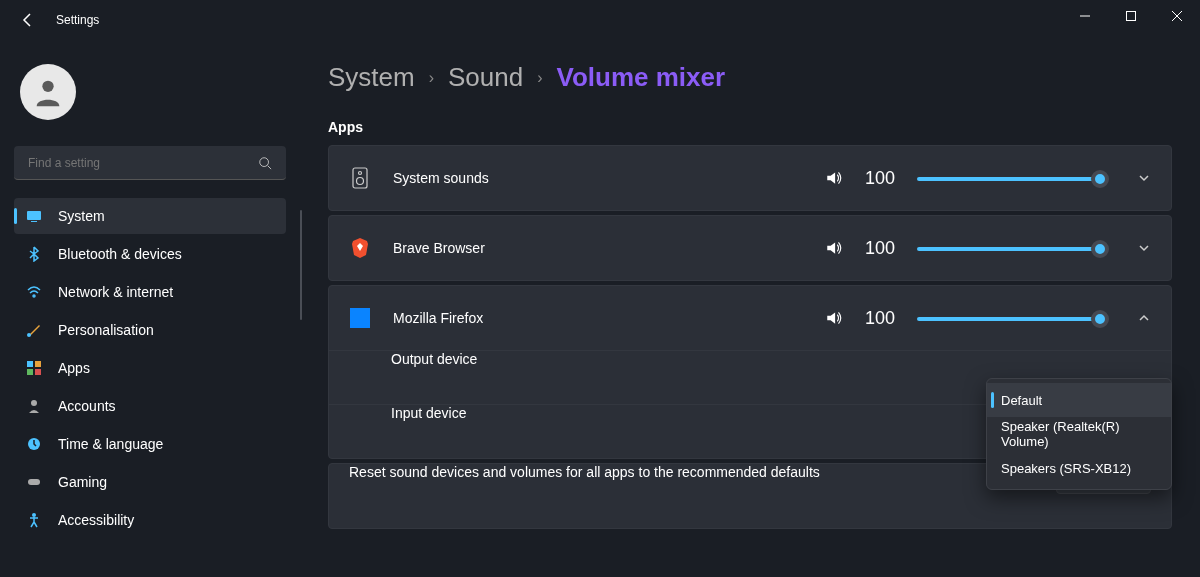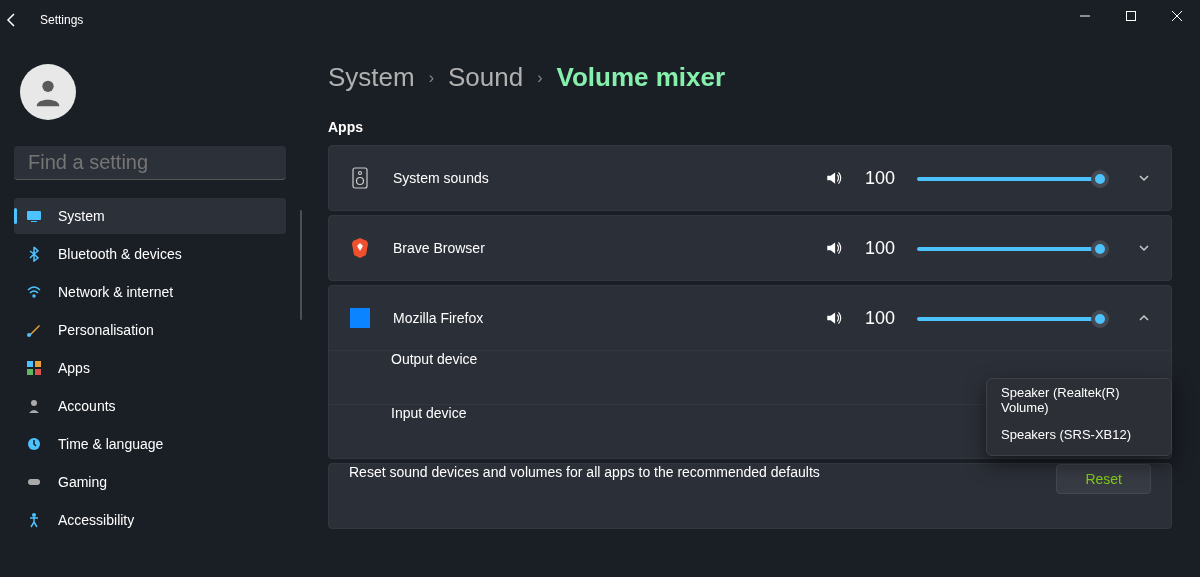--- a/index.html
+++ b/index.html
@@ -1,36 +1,36 @@
 <!DOCTYPE html>
 <html><head>
 <meta charset="utf-8">
 <style>
 * { margin: 0; padding: 0; box-sizing: border-box; font-family: "Segoe UI", sans-serif; }
 body { background: #1a1e25; color: #fff; width: 1200px; height: 577px; overflow: hidden; position: relative; }
-.titlebar { height: 40px; display: flex; align-items: center; padding-left: 4px; }
+.titlebar { height: 40px; display: flex; align-items: center; padding-left: 20px; }
 .back-icon { width: 16px; height: 16px; margin-right: 20px; color: #fff; cursor: pointer; }
 .title { font-size: 12px; }
 .win-controls { position: absolute; top: 0; right: 0; display: flex; }
 .win-btn { width: 46px; height: 32px; display: flex; align-items: center; justify-content: center; cursor: pointer; }
 .container { display: flex; height: calc(100% - 40px); }
 .sidebar { width: 300px; padding: 0 14px; flex-shrink: 0; }
 .avatar { width: 56px; height: 56px; border-radius: 50%; background: #e8e8e8; margin: 24px 0 0 6px; display: flex; align-items: center; justify-content: center; }
 .search { margin: 26px 0 18px 0; background: #2c3038; border-radius: 4px; height: 34px; display: flex; align-items: center; padding: 0 14px; border-bottom: 1px solid #555; }
-.search input { background: transparent; border: none; color: #3b82f6; flex: 1; outline: none; font-size: 20px; }
+.search input { background: transparent; border: none; color: #3b82f6; flex: 1; outline: none; font-size: 12px; }
 .nav { display: flex; flex-direction: column; gap: 2px; }
 .nav-item { height: 36px; display: flex; align-items: center; padding: 0 12px; border-radius: 4px; cursor: pointer; gap: 16px; font-size: 14px; position: relative; }
 .nav-item.active { background: #2c3038; }
 .nav-item.active::before { content: ""; position: absolute; left: 0; top: 10px; bottom: 10px; width: 3px; background: #4cc2ff; border-radius: 2px; }
 .nav-icon { width: 16px; height: 16px; flex-shrink: 0; }
 .main { flex: 1; padding: 22px 28px 0 28px; overflow: hidden; }
 .breadcrumb { display: flex; align-items: center; gap: 14px; font-size: 26px; margin-bottom: 26px; }
 .breadcrumb .crumb { color: #b0b0b0; cursor: pointer; }
 .breadcrumb .sep { color: #888; font-size: 16px; }
-.breadcrumb .current { font-weight: 600; color: #86efac; }
+.breadcrumb .current { font-weight: 600; color: #8b5cf6; }
 .section-title { font-size: 14px; font-weight: 600; margin-bottom: 10px; }
 .card-group { display: flex; flex-direction: column; gap: 4px; }
 .card { background: #2b2f37; border-radius: 4px; border: 1px solid #33373f; }
 .app-row { height: 64px; display: flex; align-items: center; padding: 0 20px; gap: 22px; }
 .app-icon { width: 22px; height: 22px; flex-shrink: 0; display: flex; align-items: center; justify-content: center; }
 .app-name { flex: 1; font-size: 14px; }
 .vol-icon { width: 18px; height: 18px; color: #fff; }
 .vol-val { font-size: 18px; min-width: 26px; text-align: right; }
 .slider { width: 190px; height: 20px; position: relative; cursor: pointer; }
 .slider .track { position: absolute; top: 9px; left: 0; right: 0; height: 4px; background: #4cc2ff; border-radius: 2px; }
@@ -247,15 +247,16 @@
           <button class="reset-btn">Reset</button>
         </div>
       </div>
     </div>
   </div>
 </div>
 
 <div class="scroll-divider"></div>
 
 <div class="dropdown">
+  <div class="dd-item highlight selected">Default</div>
   <div class="dd-item">Speaker (Realtek(R) Volume)</div>
   <div class="dd-item">Speakers (SRS-XB12)</div>
 </div>
 
 </body></html>

